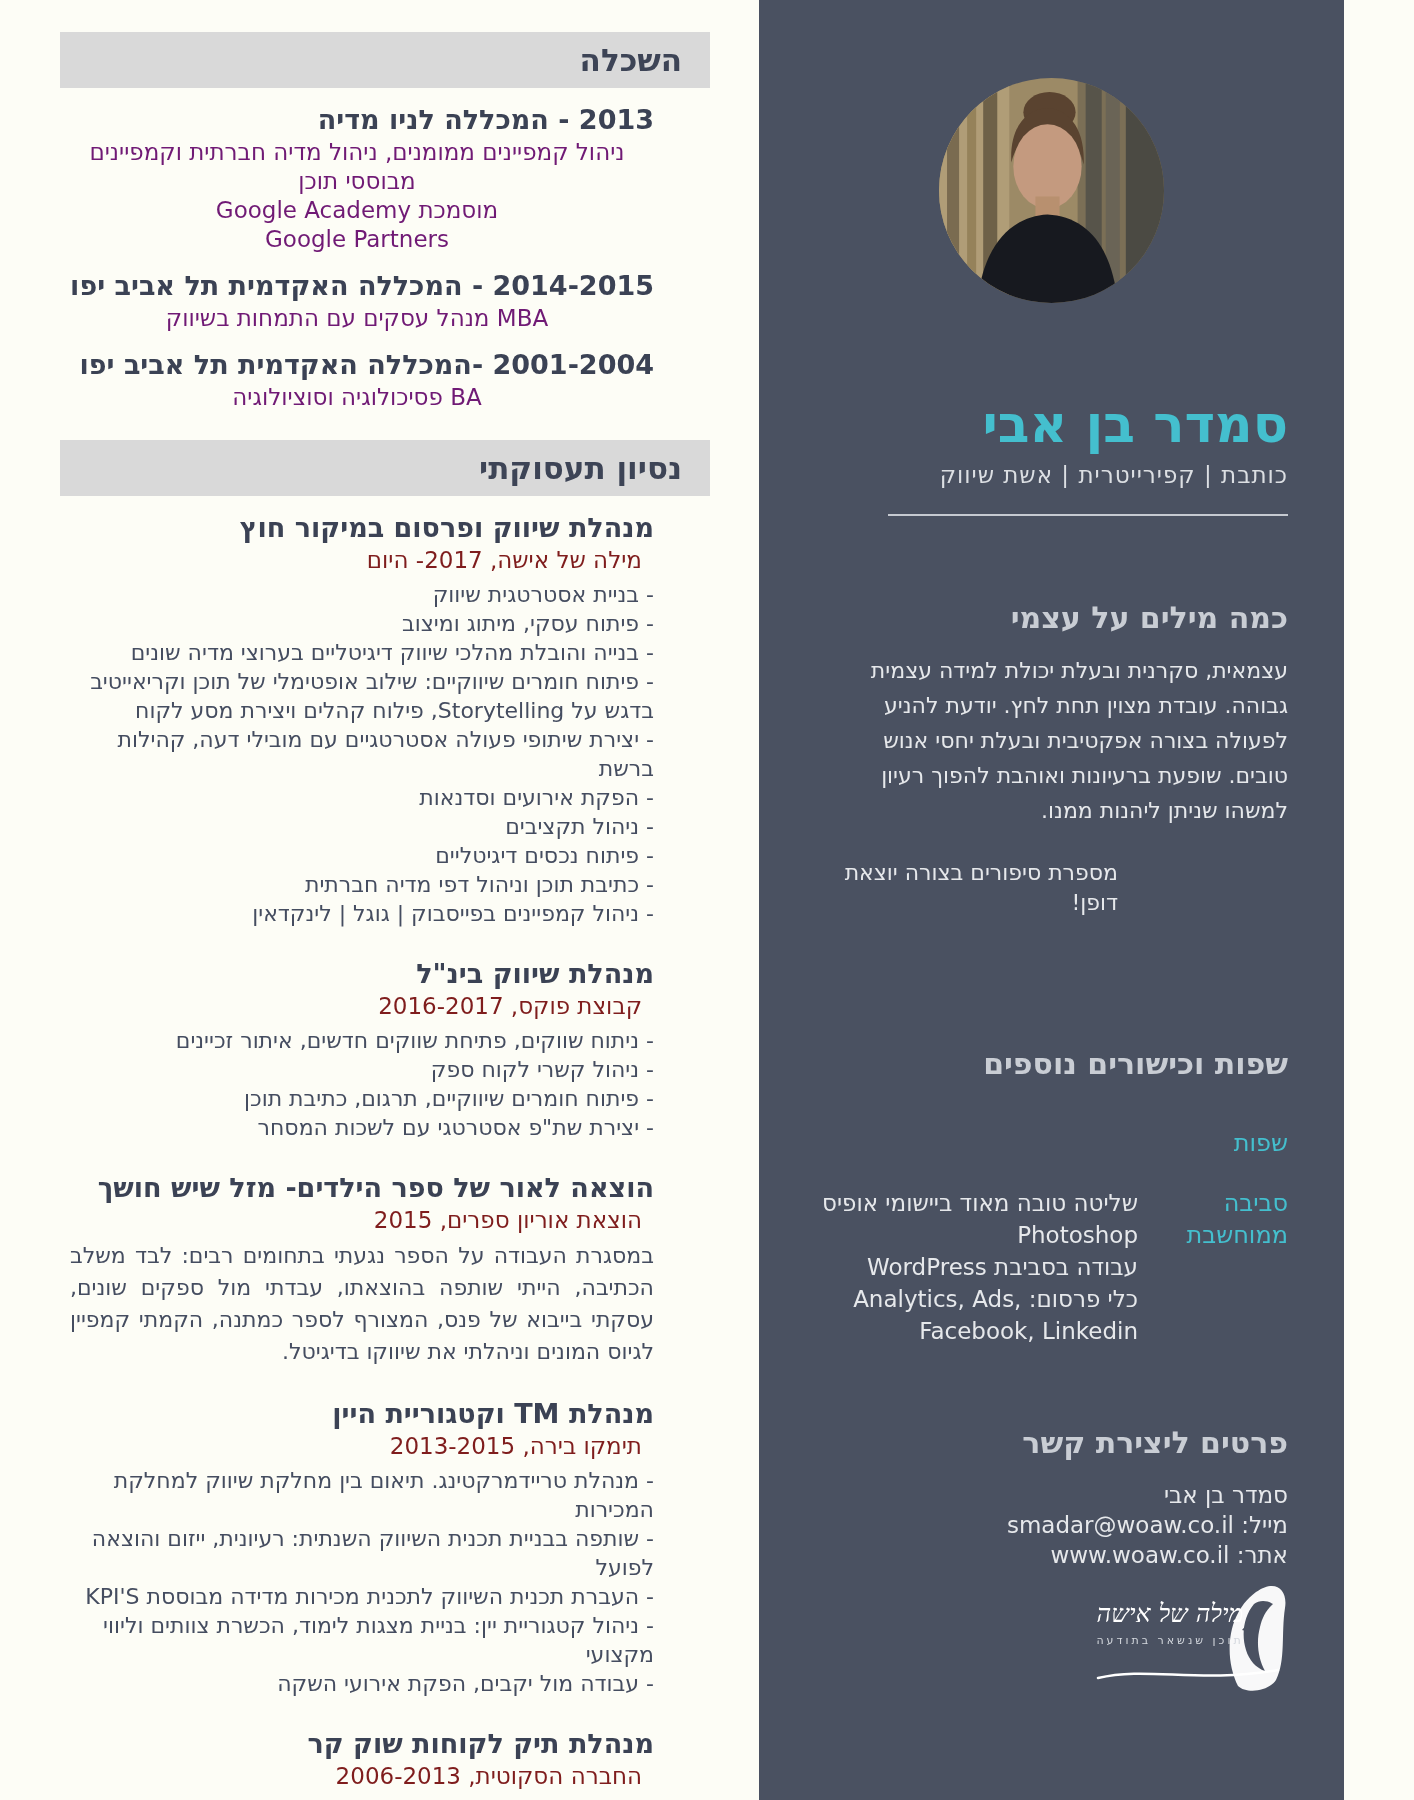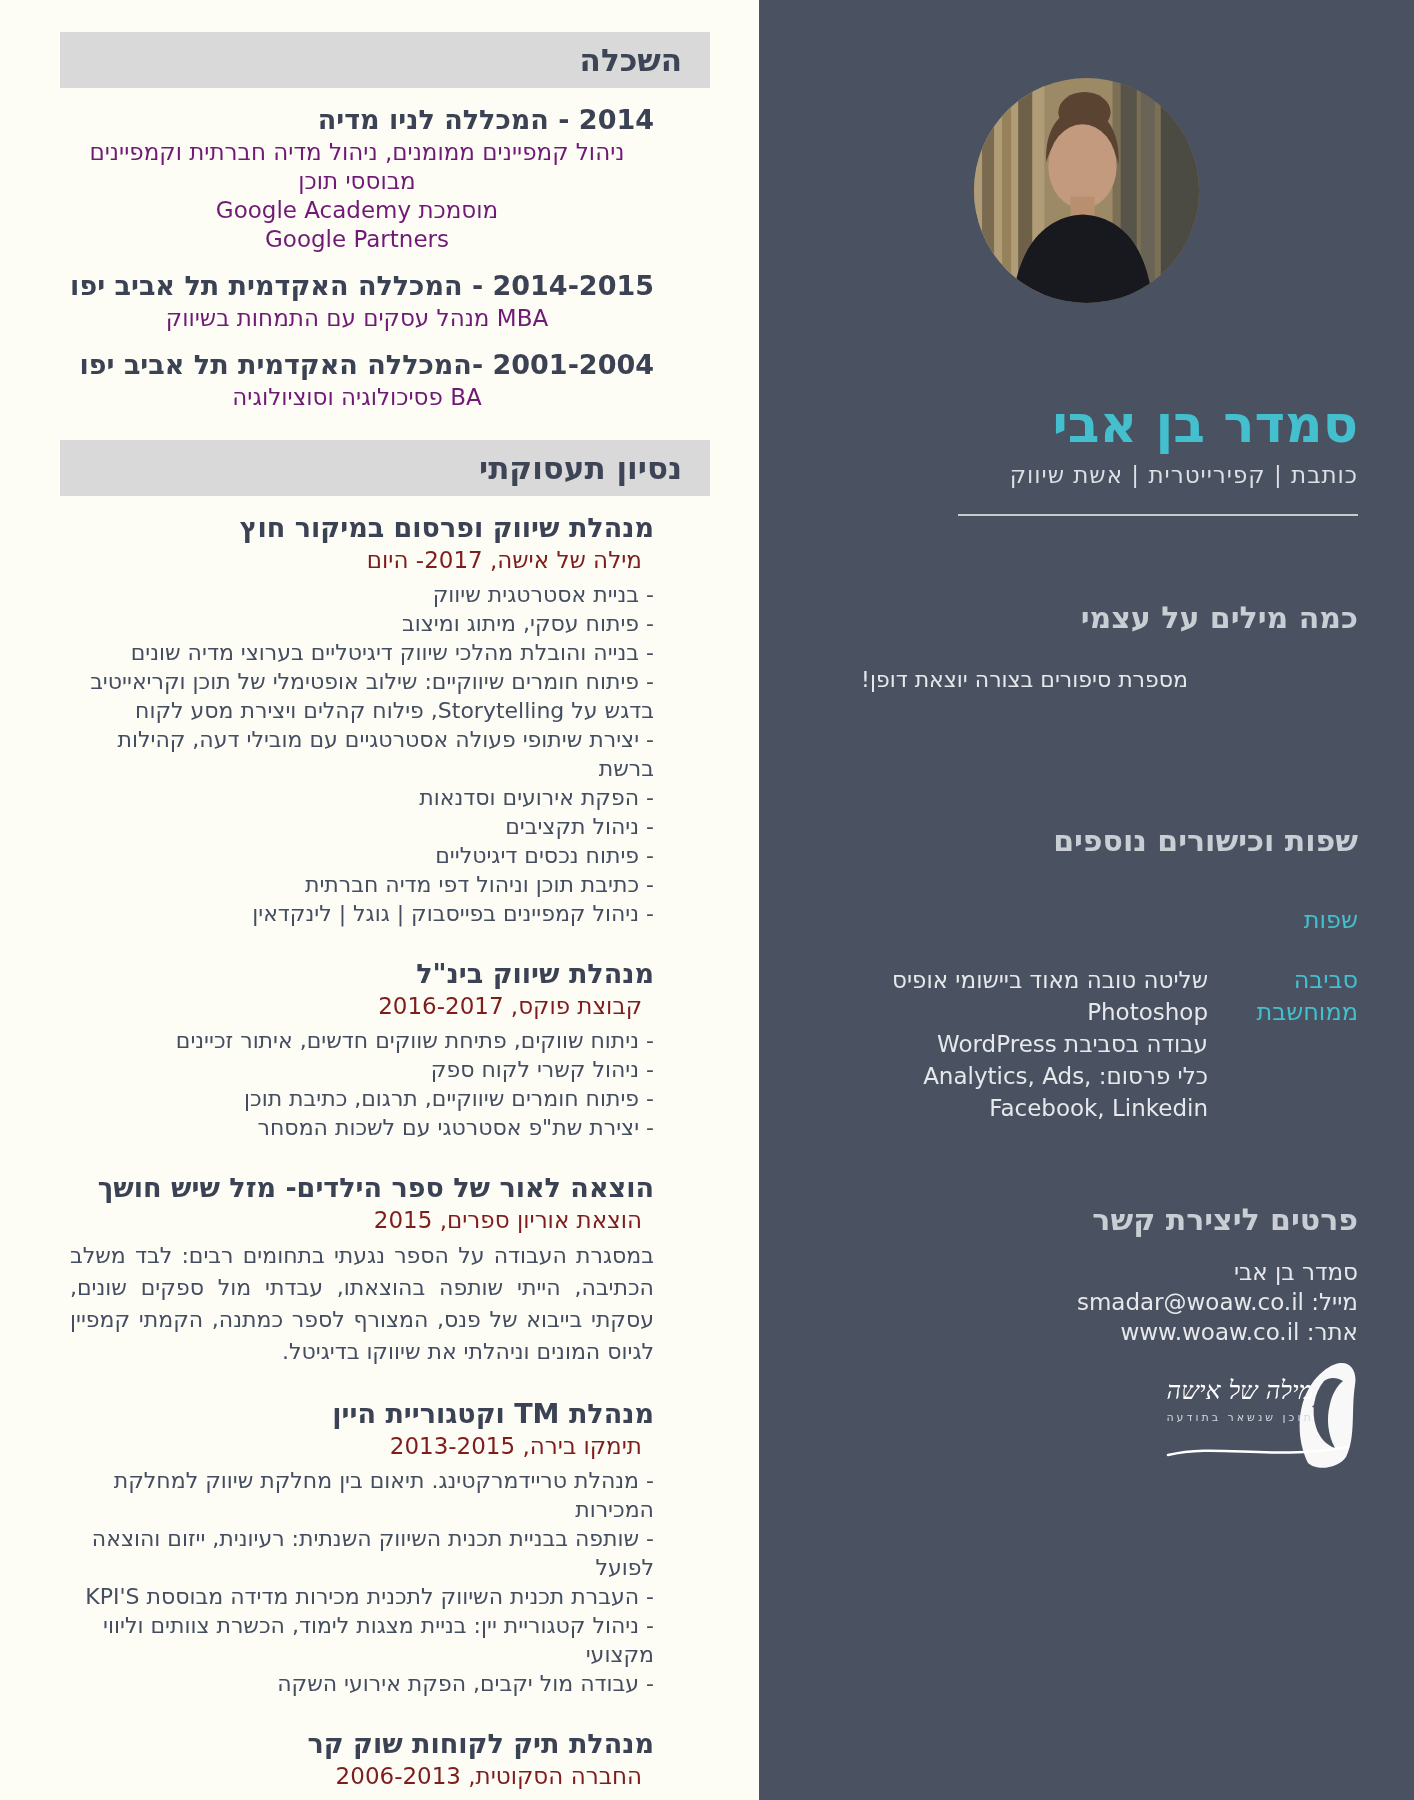--- a/index.html
+++ b/index.html
@@ -35,21 +35,21 @@
   .bullet {
     font-size:22px; color:#454d60; line-height:29px; text-align:right;
   }
   .bullet::before { content:"- "; }
   .job-paragraph {
     font-size:22px; color:#454d60; line-height:32px;
     text-align:justify; padding-right:56px; padding-left:10px;
   }
   
   .sidebar {
-    position:absolute; top:0; left:759px; width:655px; height:1800px;
+    position:absolute; top:0; left:759px; width:585px; height:1800px;
     background:#4a5161; color:#e6e8eb;
   }
   .sidebar-inner { padding:78px 56px 0 56px; }
   .photo-wrap { display:flex; justify-content:center; }
   .photo { width:225px; height:225px; border-radius:50%; overflow:hidden; }
   .person-name {
     margin-top:93px; font-size:52px; font-weight:bold; color:#44bfce;
     text-align:right; line-height:56px;
   }
   .tagline {
@@ -86,21 +86,21 @@
 
 <div class="left-col">
   <div class="left-inner">
 
     <div class="band">
       <span class="band-title">השכלה</span>
     </div>
 
     <div>
       <div class="edu-entry">
-        <div class="edu-title">2014 - המכללה לניו מדיה</div>
+        <div class="edu-title">2013 - המכללה לניו מדיה</div>
         <div class="edu-lines">
             <div class="edu-line">ניהול קמפיינים ממומנים, ניהול מדיה חברתית וקמפיינים מבוססי תוכן</div>
             <div class="edu-line">מוסמכת Google Academy</div>
             <div class="edu-line">Google Partners</div>
           </div>
       </div>
       <div class="edu-entry">
         <div class="edu-title">2014-2015 - המכללה האקדמית תל אביב יפו</div>
         <div class="edu-lines">
             <div class="edu-line">MBA מנהל עסקים עם התמחות בשיווק</div>
@@ -199,20 +199,21 @@
           <path d="M38,224 C44,166 72,138 108,136 C146,138 172,166 178,224 Z" fill="#17191f"></path>
         </svg>
       </div>
     </div>
 
     <h1 class="person-name">סמדר בן אבי</h1>
     <div class="tagline">כותבת | קפירייטרית | אשת שיווק</div>
     <div class="divider"></div>
 
     <h2 class="side-heading about-heading">כמה מילים על עצמי</h2>
+    <p class="about-text">עצמאית, סקרנית ובעלת יכולת למידה עצמית גבוהה. עובדת מצוין תחת לחץ. יודעת להניע לפעולה בצורה אפקטיבית ובעלת יחסי אנוש טובים. שופעת ברעיונות ואוהבת להפוך רעיון למשהו שניתן ליהנות ממנו.</p>
     <div class="about-highlight">מספרת סיפורים בצורה יוצאת דופן!</div>
 
     <h2 class="side-heading skills-heading">שפות וכישורים נוספים</h2>
 
     <div class="skill-row">
       <div class="skill-label">שפות</div>
     </div>
 
     <div class="skill-row second">
       <div class="skill-label">סביבה ממוחשבת</div>

